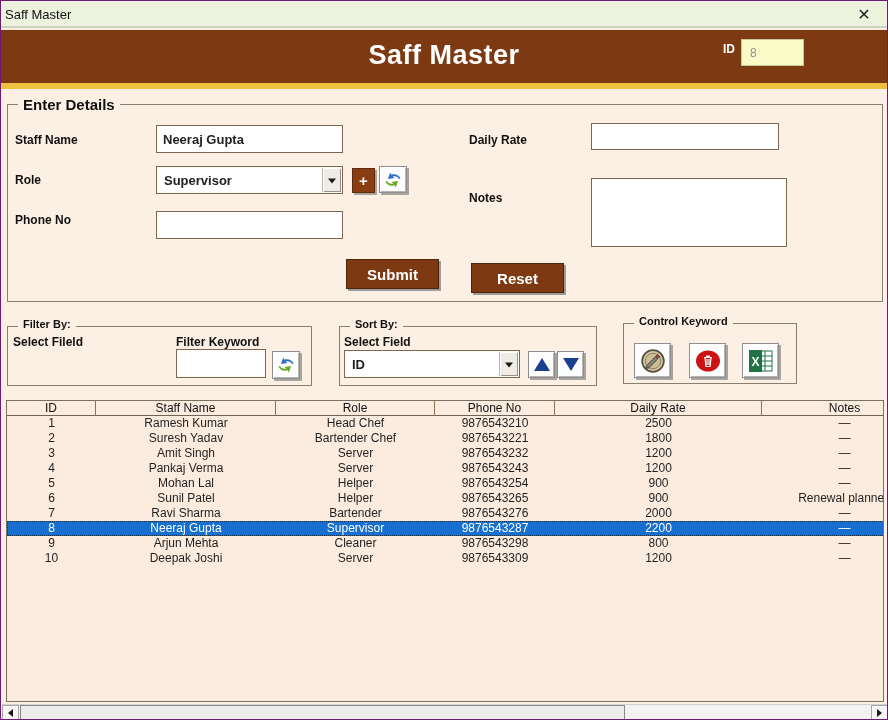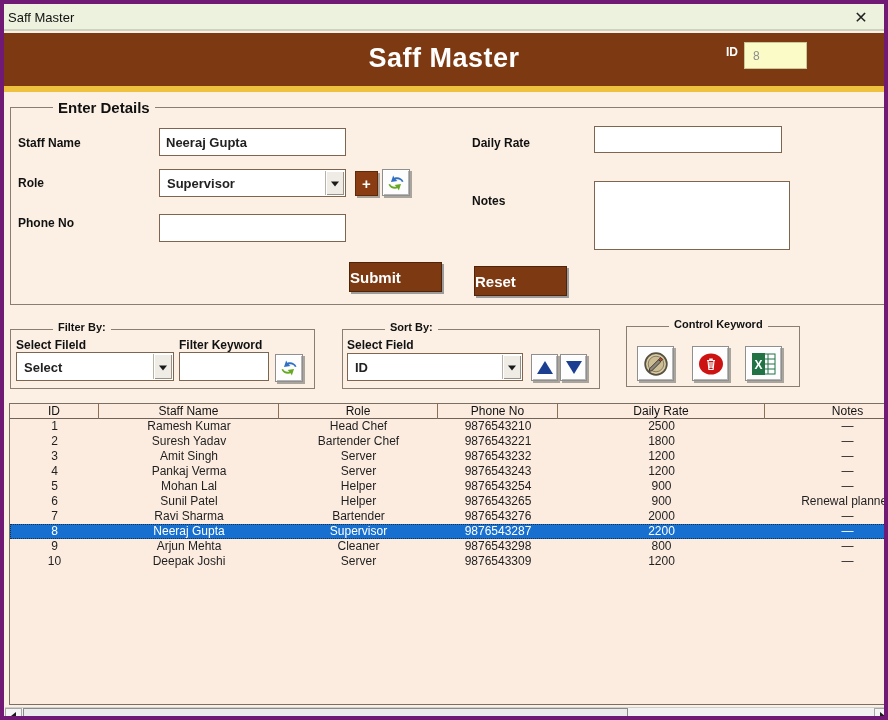--- a/index.html
+++ b/index.html
@@ -1,20 +1,20 @@
 <!DOCTYPE html>
 <html><head>
 <meta charset="utf-8">
 <style>
   * { margin:0; padding:0; box-sizing:border-box; }
   html,body { width:888px; height:720px; }
   body { font-family:"Liberation Sans", sans-serif; }
 
   .window { position:relative; width:888px; height:720px; background:#fcf0e4;
-            border:4px solid #701a75; overflow:hidden; }
+            border:1px solid #701a75; overflow:hidden; }
 
   
   .titlebar { position:absolute; left:0; top:0; width:100%; height:27px;
               background:#ecf2dd; border-bottom:2px solid #cdd3be; }
   .titlebar .tb-text { position:absolute; left:4px; top:6px; font-size:13px; color:#111; }
   .titlebar .tb-close { position:absolute; right:12px; top:3px; font-size:16px; color:#222;
                         width:22px; height:22px; text-align:center; line-height:22px; cursor:pointer; }
 
   
   .appheader { position:absolute; left:0; top:29px; width:100%; height:53px; background:#7d3a12; }
@@ -22,21 +22,21 @@
                       color:#ffffff; font-size:27px; font-weight:bold; letter-spacing:.5px; }
   .appheader .id-label { position:absolute; left:722px; top:12px; color:#fff; font-weight:bold; font-size:12px; }
   .appheader .id-box { position:absolute; left:740px; top:9px; width:63px; height:27px;
                        background:#fbfbc8; border:1px solid #c8c89a; font-size:12px;
                        color:#8c8c8c; padding-left:8px; font-family:"Liberation Sans",sans-serif; }
   .goldstrip { position:absolute; left:0; top:82px; width:100%; height:6px; background:#eec23f; }
 
   
   .frame { position:absolute; border:1px solid #8a7e70; background:transparent; }
   .frame .legend { position:absolute; top:-9px; left:10px; background:#fcf0e4; padding:0 5px;
-                   font-weight:bold; color:#111;margin-left:32px; }
+                   font-weight:bold; color:#111; }
   .legend-lg { font-size:15px; }
   .legend-sm { font-size:11px; }
 
   .fldlabel { position:absolute; font-size:12px; font-weight:bold; color:#111; }
 
   .textbox { position:absolute; background:#fff; border:1px solid #7d6550; font-size:13px;
              font-weight:bold; color:#222; padding:4px 6px; font-family:"Liberation Sans",sans-serif; }
   textarea.textbox { resize:none; }
 
   
@@ -52,21 +52,21 @@
 
   
   .btn3d { position:absolute; background:#fdfdfd; border:1px solid #8f8f8f;
            box-shadow:inset 1px 1px 0 #ffffff, inset -1px -1px 0 #b5b5b5, 2px 2px 0 #a9a49c;
            cursor:pointer; display:flex; align-items:center; justify-content:center; }
   .btn-brown { position:absolute; background:#8a3c12; border:1px solid #5e2a0c;
                box-shadow:2px 2px 0 #a9a49c; color:#fff; font-weight:bold; cursor:pointer;
                display:flex; align-items:center; justify-content:center; }
   .cmdbtn { position:absolute; background:#7d3a12; border:1px solid #4f250a;
             box-shadow:2px 2px 0 #9c9c9c; color:#fff; font-weight:bold; font-size:15px;
-            cursor:pointer; display:flex; align-items:center; justify-content:flex-start;
+            cursor:pointer; display:flex; align-items:center; justify-content:center;
             font-family:"Liberation Sans",sans-serif; }
 
   .tri-up { width:0; height:0; border-left:8px solid transparent; border-right:8px solid transparent;
             border-bottom:13px solid #1c3e91; }
   .tri-down { width:0; height:0; border-left:8px solid transparent; border-right:8px solid transparent;
               border-top:13px solid #1c3e91; }
 
   
   .listbox { position:absolute; left:5px; top:399px; width:878px; height:302px;
              background:#fcece0; border:1px solid #7a6f63; overflow:hidden; }
@@ -153,26 +153,20 @@
   </div>
   <div class="cmdbtn" style="left:470px; top:262px; width:93px; height:30px;">
     <span>Reset</span>
   </div>
 
   <div class="frame" style="left:6px; top:325px; width:305px; height:60px;">
     <span class="legend legend-sm">Filter By:</span>
   </div>
   <span class="fldlabel" style="left:12px; top:334px;">Select Fileld</span>
   <span class="fldlabel" style="left:175px; top:334px;">Filter Keyword</span>
-  <div class="combobox" style="left:12px; top:348px; width:158px; height:29px;">
-    <span class="cb-text">Select</span>
-    <span class="cb-btn">
-      <span class="cb-arrow"></span>
-    </span>
-  </div>
   <input class="textbox" style="left: 175px; top: 348px; width: 90px; height: 29px;" value="">
   <div class="btn3d" style="left:271px; top:350px; width:28px; height:28px;">
     <svg class="icon-svg" width="20" height="20" viewBox="0 0 24 24">
       <path d="M21 10.2c-1.6-4.2-6.6-6.2-11-4.6L8.6 3 6 10.8l7.8-1.1-2.3-1.9c3.2-1 6.4.1 7.6 2.9z" fill="#2e6fc4"></path>
       <path d="M3 13.8c1.6 4.2 6.6 6.2 11 4.6L15.4 21 18 13.2l-7.8 1.1 2.3 1.9c-3.2 1-6.4-.1-7.6-2.9z" fill="#66a821"></path>
     </svg>
   </div>
 
   <div class="frame" style="left:338px; top:325px; width:258px; height:60px;">
     <span class="legend legend-sm">Sort By:</span>

